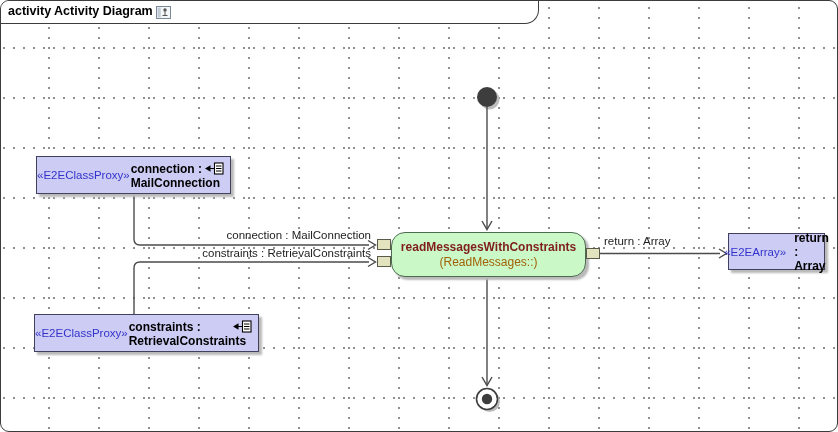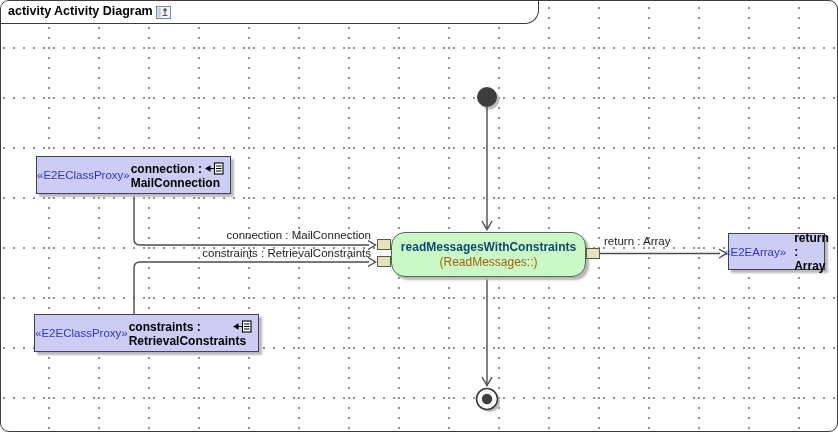--- a/index.html
+++ b/index.html
@@ -39,21 +39,21 @@
   .stereo{ font-size:11.5px; color:#3333cc; line-height:13px; }
   .objname{ font-size:12px; font-weight:bold; color:#000; line-height:14px; }
   .proxy-icon{ position:absolute; top:5px; right:6px; line-height:0; }
 
   .action-node{
     position:absolute; left:390px; top:231px; width:195px; height:45px;
     background:#cbf8c7; border:1.4px solid #4d6b50; border-radius:14px;
     box-shadow:3px 3px 2px #b9b9b9;
     display:flex; flex-direction:column; align-items:center; justify-content:center;
   }
-  .action-title{ font-size:12px; font-weight:bold; color:#0c4a6e; line-height:15px; }
+  .action-title{ font-size:12px; font-weight:bold; color:#7f1d1d; line-height:15px; }
   .action-qualifier{ font-size:12px; color:#a16207; line-height:15px; }
 
   .pin{
     position:absolute; width:14px; height:11px;
     background:#e4e3c0; border:1.2px solid #5a5a48;
   }
 
   .edge-label{
     position:absolute; font-size:11.5px; color:#1c1c1c; white-space:nowrap;
     background:transparent;

